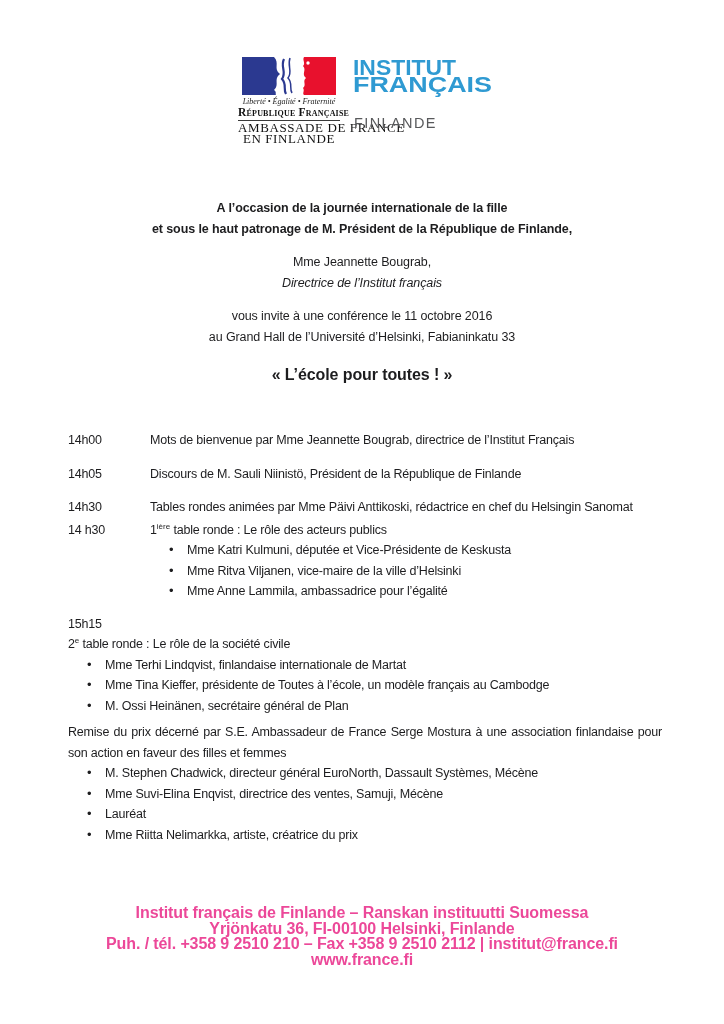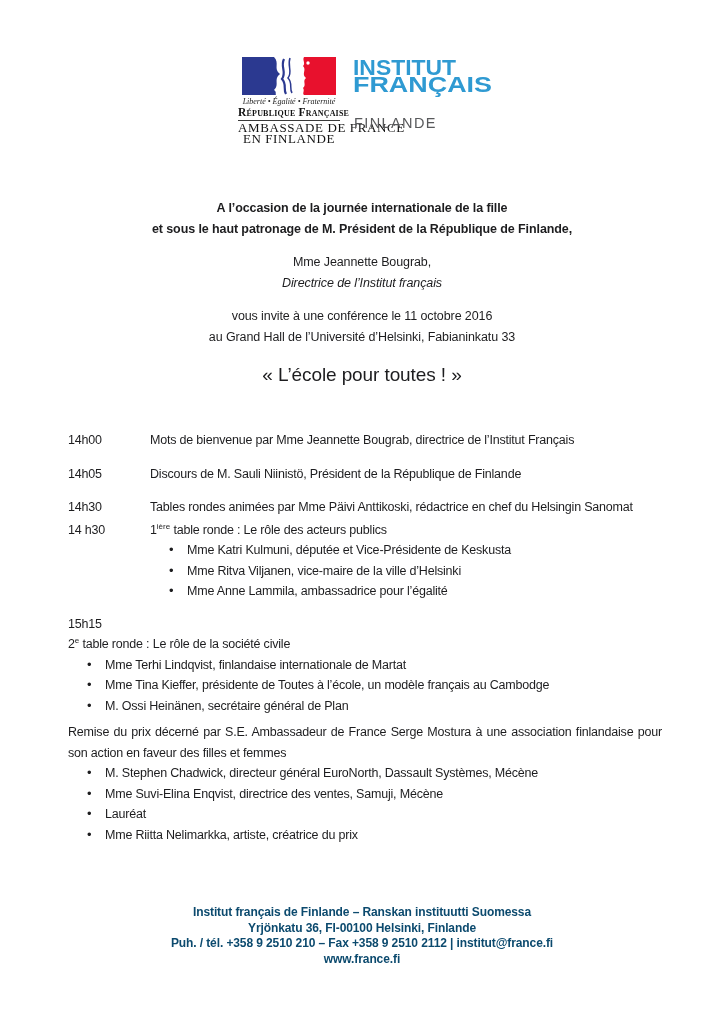--- a/index.html
+++ b/index.html
@@ -22,42 +22,42 @@
 
   .if-logo{position:absolute;left:353px;top:58px;}
   .if-t1,.if-t2{font-family:"Liberation Sans",sans-serif;font-weight:bold;font-size:21.5px;}
   .if-t3{font-family:"Liberation Sans",sans-serif;font-size:14.5px;letter-spacing:1.4px;}
 
   
   .intro{position:absolute;left:0;top:198px;width:724px;text-align:center;font-size:12.5px;line-height:20.5px;letter-spacing:-.1px;}
   .intro p{margin:0 0 13px 0;}
   .p-bold{font-weight:bold;}
   .host-title{font-style:italic;}
-  .conf-title{margin-top:16px;font-weight:normal;font-size:19px;line-height:23px;}
+  .conf-title{margin-top:16px;font-weight:bold;font-size:16px;line-height:23px;}
 
   
   .schedule{position:absolute;left:68px;top:430px;width:594px;font-size:12.5px;line-height:20.5px;letter-spacing:-.2px;}
   .row{display:flex;}
   .row .time{width:82px;flex:none;}
   .row .desc{flex:1;min-width:0;}
   .nowrap{white-space:nowrap;}
   .mb13{margin-bottom:13px;}
   .mb2{margin-bottom:2px;}
   .mb12{margin-bottom:12px;}
   .mb6{margin-bottom:6px;flex-direction:column;}
   .desc p{margin:0;}
   .desc .just{text-align:justify;}
   .desc ul{margin:0;padding:0;list-style:none;}
   .desc li{position:relative;padding-left:37px;line-height:20.5px;}
   .desc li::before{content:"\2022";position:absolute;left:19px;top:0;font-size:13px;}
   sup{font-size:8px;line-height:0;vertical-align:super;letter-spacing:0;}
 
   
   .footer{position:absolute;left:0;top:905px;width:724px;text-align:center;
-    color:#0c4a6e;font-weight:bold;font-size:12px;line-height:15.5px;letter-spacing:-.1px;}
+    color:#ec4899;font-weight:bold;font-size:16px;line-height:15.5px;letter-spacing:-.1px;}
 </style>
 </head>
 <body>
 
 <div class="page">
 
   <div class="amb-logo">
     <svg width="94" height="38" viewBox="0 0 94 38">
       <rect x="0" y="0" width="39" height="38" fill="#2b3990"></rect>
       <rect x="57" y="0" width="37" height="38" fill="#e8112d"></rect>

